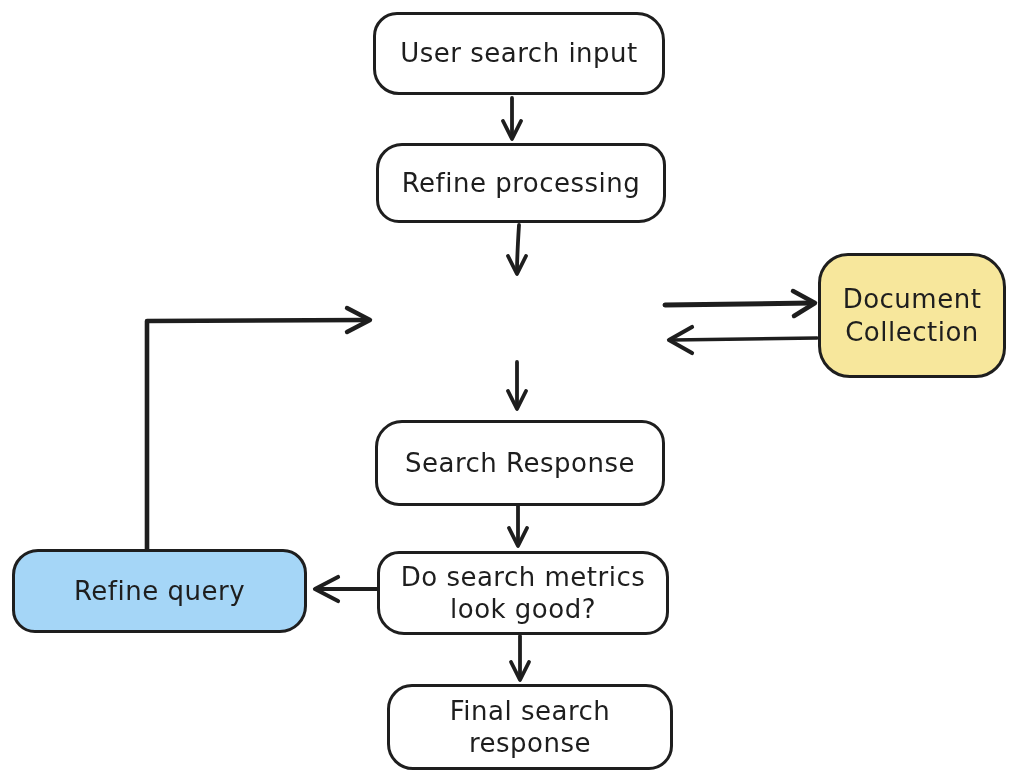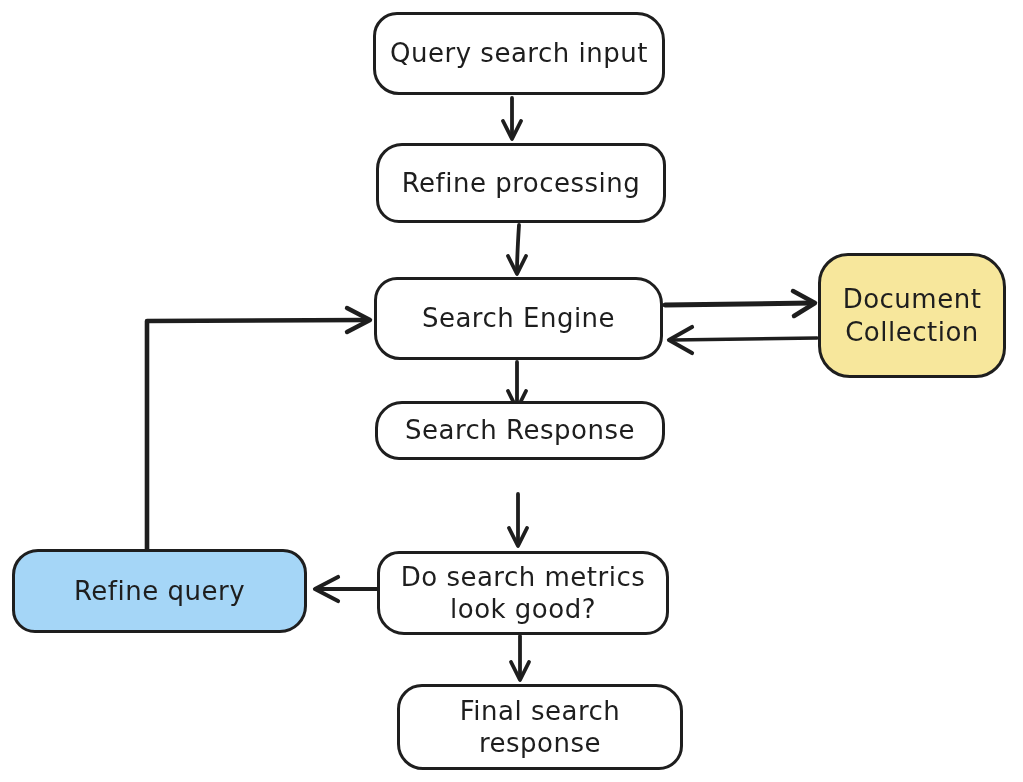--- a/index.html
+++ b/index.html
@@ -40,24 +40,24 @@
     color: #1e1e1e;
     font-size: 26px;
     line-height: 1.25;
     padding: 4px 14px;
     letter-spacing: 0.5px;
   }
   #n-user       { left: 373px; top:  12px; width: 292px; height: 83px;  border-radius: 24px 28px 22px 26px; }
   #n-query      { left: 376px; top: 143px; width: 290px; height: 80px;  border-radius: 26px 22px 27px 23px; }
   #n-engine     { left: 374px; top: 277px; width: 289px; height: 83px;  border-radius: 23px 27px 24px 26px; }
   #n-collection { left: 818px; top: 253px; width: 188px; height: 125px; border-radius: 30px 34px 30px 32px; }
-  #n-response   { left: 375px; top: 401px; width: 290px; height: 59px;  border-radius: 27px 23px 26px 24px; }
+  #n-response   { left: 375px; top: 420px; width: 290px; height: 86px;  border-radius: 27px 23px 26px 24px; }
   #n-decision   { left: 377px; top: 551px; width: 292px; height: 84px;  border-radius: 22px 26px 23px 27px; }
   #n-refine     { left:  12px; top: 549px; width: 295px; height: 84px;  border-radius: 26px 24px 27px 23px; }
-  #n-final      { left: 397px; top: 684px; width: 286px; height: 86px;  border-radius: 25px 27px 24px 26px; }
+  #n-final      { left: 387px; top: 684px; width: 286px; height: 86px;  border-radius: 25px 27px 24px 26px; }
 </style>
 </head>
 <body>
 
 <div class="canvas">
 
   <svg class="edges-layer" viewBox="0 0 1023 782" xmlns="http://www.w3.org/2000/svg">
 
     <g>
       <path d="M 512 98 L 512 137" stroke-width="3.8"></path>
@@ -99,30 +99,27 @@
       <path d="M 347 308 L 370 320 L 347 332" stroke-width="4.4"></path>
     </g>
 
     <g>
       <path d="M 520 636 L 520 678" stroke-width="3.8"></path>
       <path d="M 511 662 L 520 680 L 529 662" stroke-width="3.8"></path>
     </g>
   </svg>
 
   <div class="node" id="n-user" style="background-color: rgb(255, 255, 255);">
-    <span>Query search input</span>
+    <span>User search input</span>
   </div>
 
   <div class="node" id="n-query" style="background-color: rgb(255, 255, 255);">
     <span>Refine processing</span>
   </div>
 
-  <div class="node" id="n-engine" style="background-color: rgb(255, 255, 255);">
-    <span>Search Engine</span>
-  </div>
 
   <div class="node" id="n-collection" style="background-color: rgb(247, 231, 156);">
     <span>Document Collection</span>
   </div>
 
   <div class="node" id="n-response" style="background-color: rgb(255, 255, 255);">
     <span>Search Response</span>
   </div>
 
   <div class="node" id="n-decision" style="background-color: rgb(255, 255, 255);">

